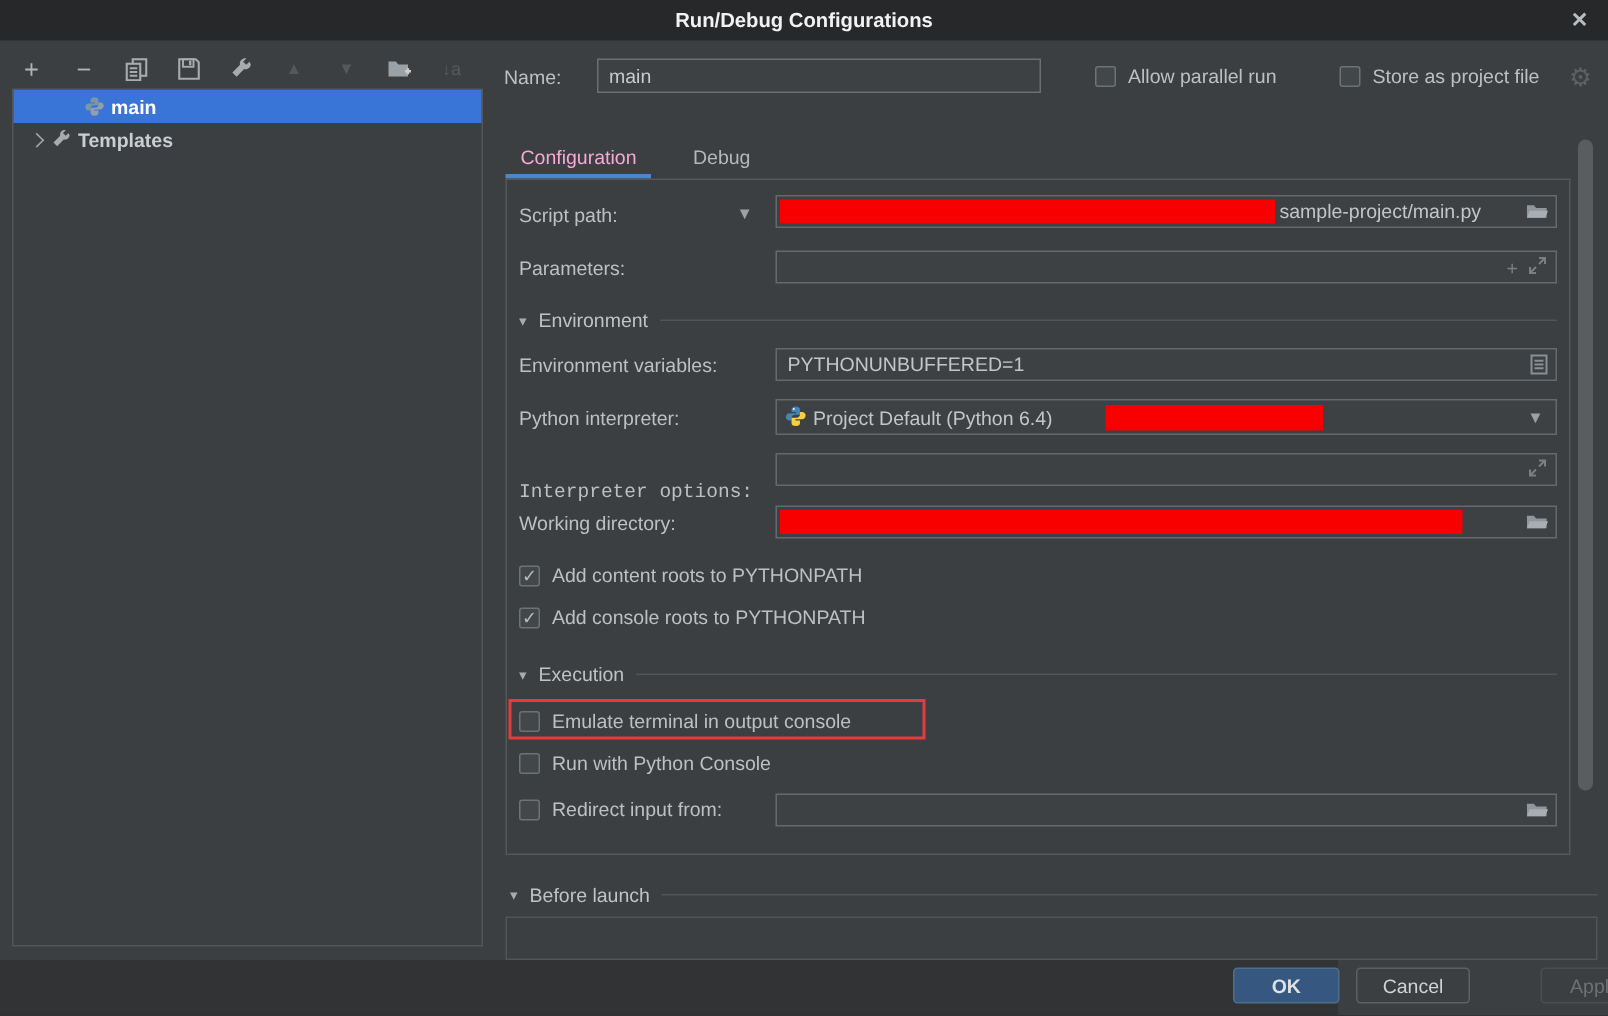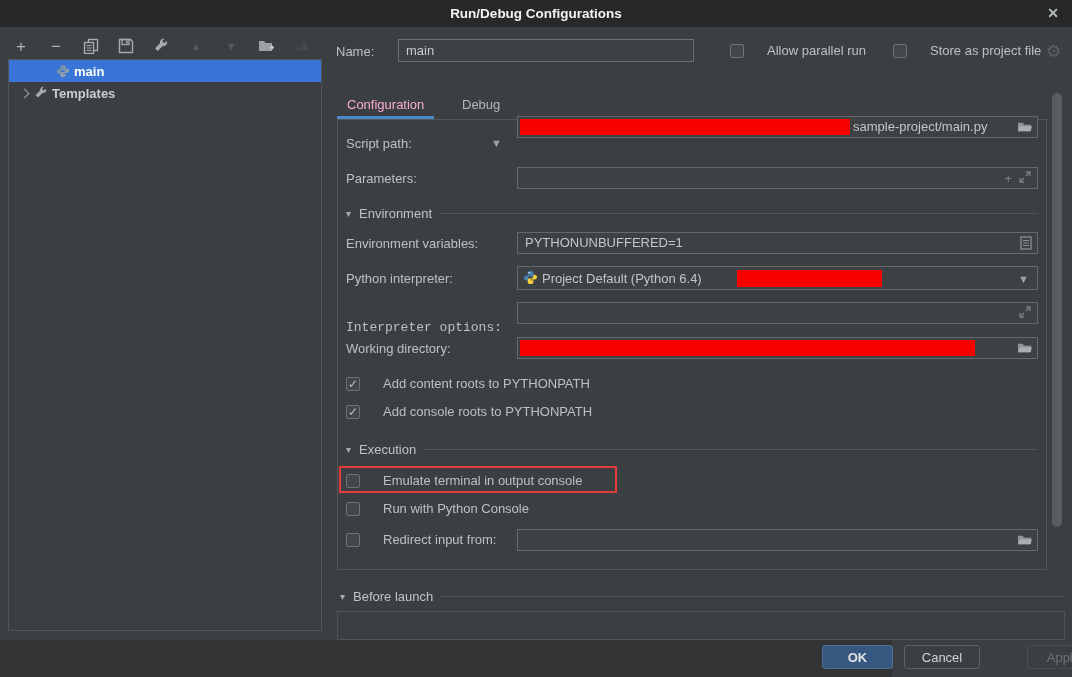--- a/index.html
+++ b/index.html
@@ -32,21 +32,21 @@
   .help-btn{position:absolute;left:8px;top:640px;width:25px;height:25px;border-radius:50%;
             background:#4a4e50;border:1px solid #5c6062;color:#a3a7aa;display:flex;
             align-items:center;justify-content:center;font-size:14px;font-weight:bold;}
   
   .name-label{position:absolute;left:336px;top:44px;}
   .name-input{position:absolute;left:398px;top:39px;width:296px;height:23px;background:#3d4143;
               border:1px solid #6b6f70;color:#c7cacc;padding:0 7px;font:13px "Liberation Sans",sans-serif;}
   .cb{width:14px;height:14px;border:1.5px solid #6d7274;border-radius:2px;background:#43474a;
       display:inline-flex;align-items:center;justify-content:center;flex:none;
       color:#b8bdc0;font-size:12px;line-height:1;}
-  .cb-row{display:flex;align-items:center;gap:23px;}
+  .cb-row{display:flex;align-items:center;gap:8px;}
   .cb-parallel{position:absolute;left:730px;top:43px;}
   .cb-store{position:absolute;left:893px;top:43px;}
   .gear{position:absolute;left:1046px;top:41px;font-size:17px;color:#5d6163;}
   
   .tab-config{position:absolute;left:347px;top:97px;color:#f9a8d4;}
   .tab-logs{position:absolute;left:462px;top:97px;color:#b4b8bb;}
   .tab-underline{position:absolute;left:337px;top:116px;width:97px;height:3px;background:#4a88c7;}
   
   .content-panel{position:absolute;left:337px;top:119px;width:710px;height:451px;border:1px solid #54585a;}
   .flabel{position:absolute;left:346px;}
@@ -153,21 +153,21 @@
   <span class="gear">⚙</span>
 
   <span class="tab-config">Configuration</span>
   <span class="tab-logs">Debug</span>
   <div class="tab-underline"></div>
 
   <div class="content-panel"></div>
 
   <span class="flabel" style="top:136px;">Script path:</span>
   <span class="combo-arrow" style="position:absolute;left:491px;top:137px;">▼</span>
-  <div class="field" style="top:116px;">
+  <div class="field" style="top:130px;">
     <div class="redact" style="left:2px;top:2px;width:330px;height:16px;"></div>
     <span class="field-text" style="left:335px;">sample-project/main.py</span>
     <span class="field-icon" style="right:4px;">
       <svg width="16" height="15" viewBox="0 0 17 16">
           <path d="M1 4h5l1.5 2H15v7H1z" fill="#8f979c"></path>
           <path d="M1 13l2-5h13l-2 5z" fill="#a8aeb3"></path>
         </svg>
     </span>
   </div>
 

